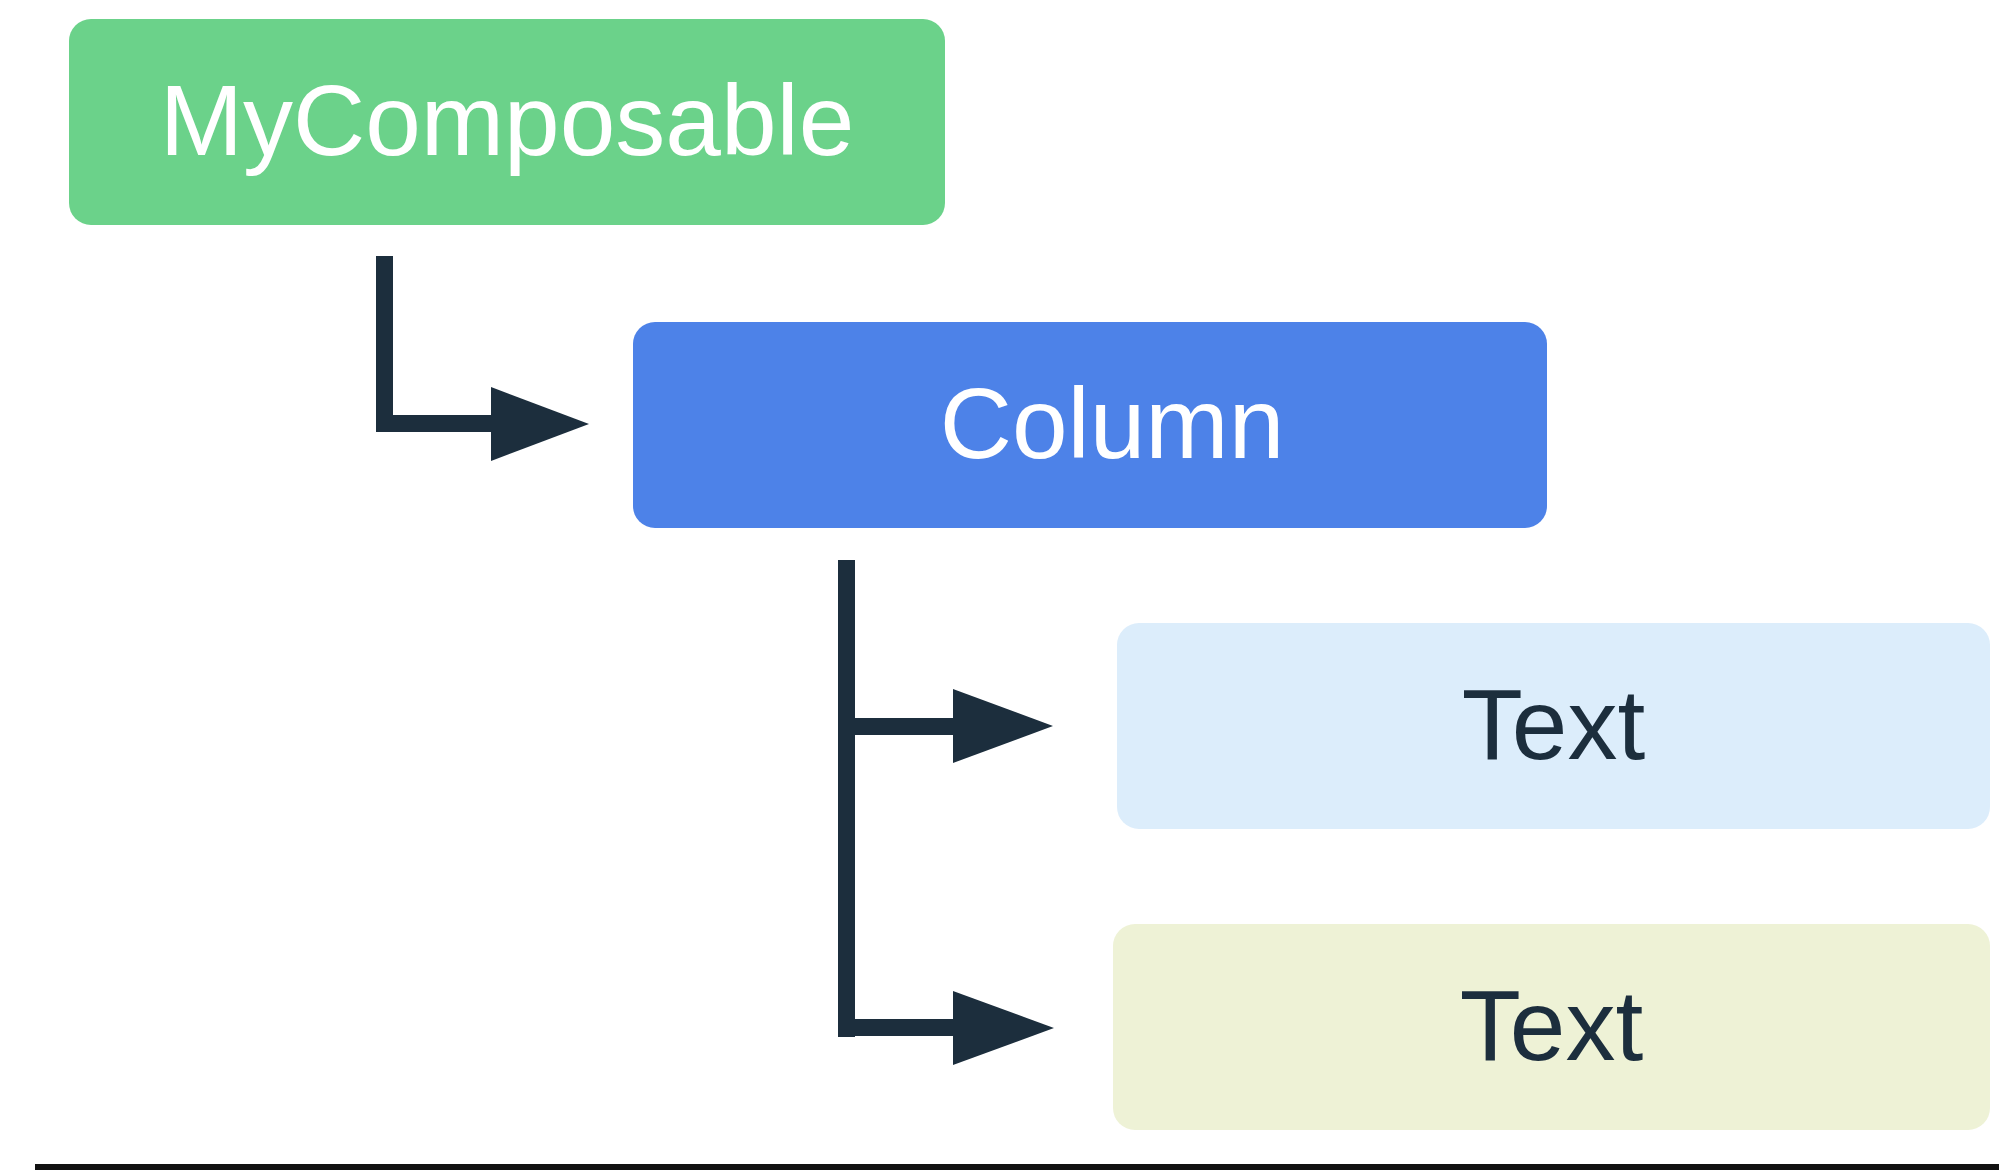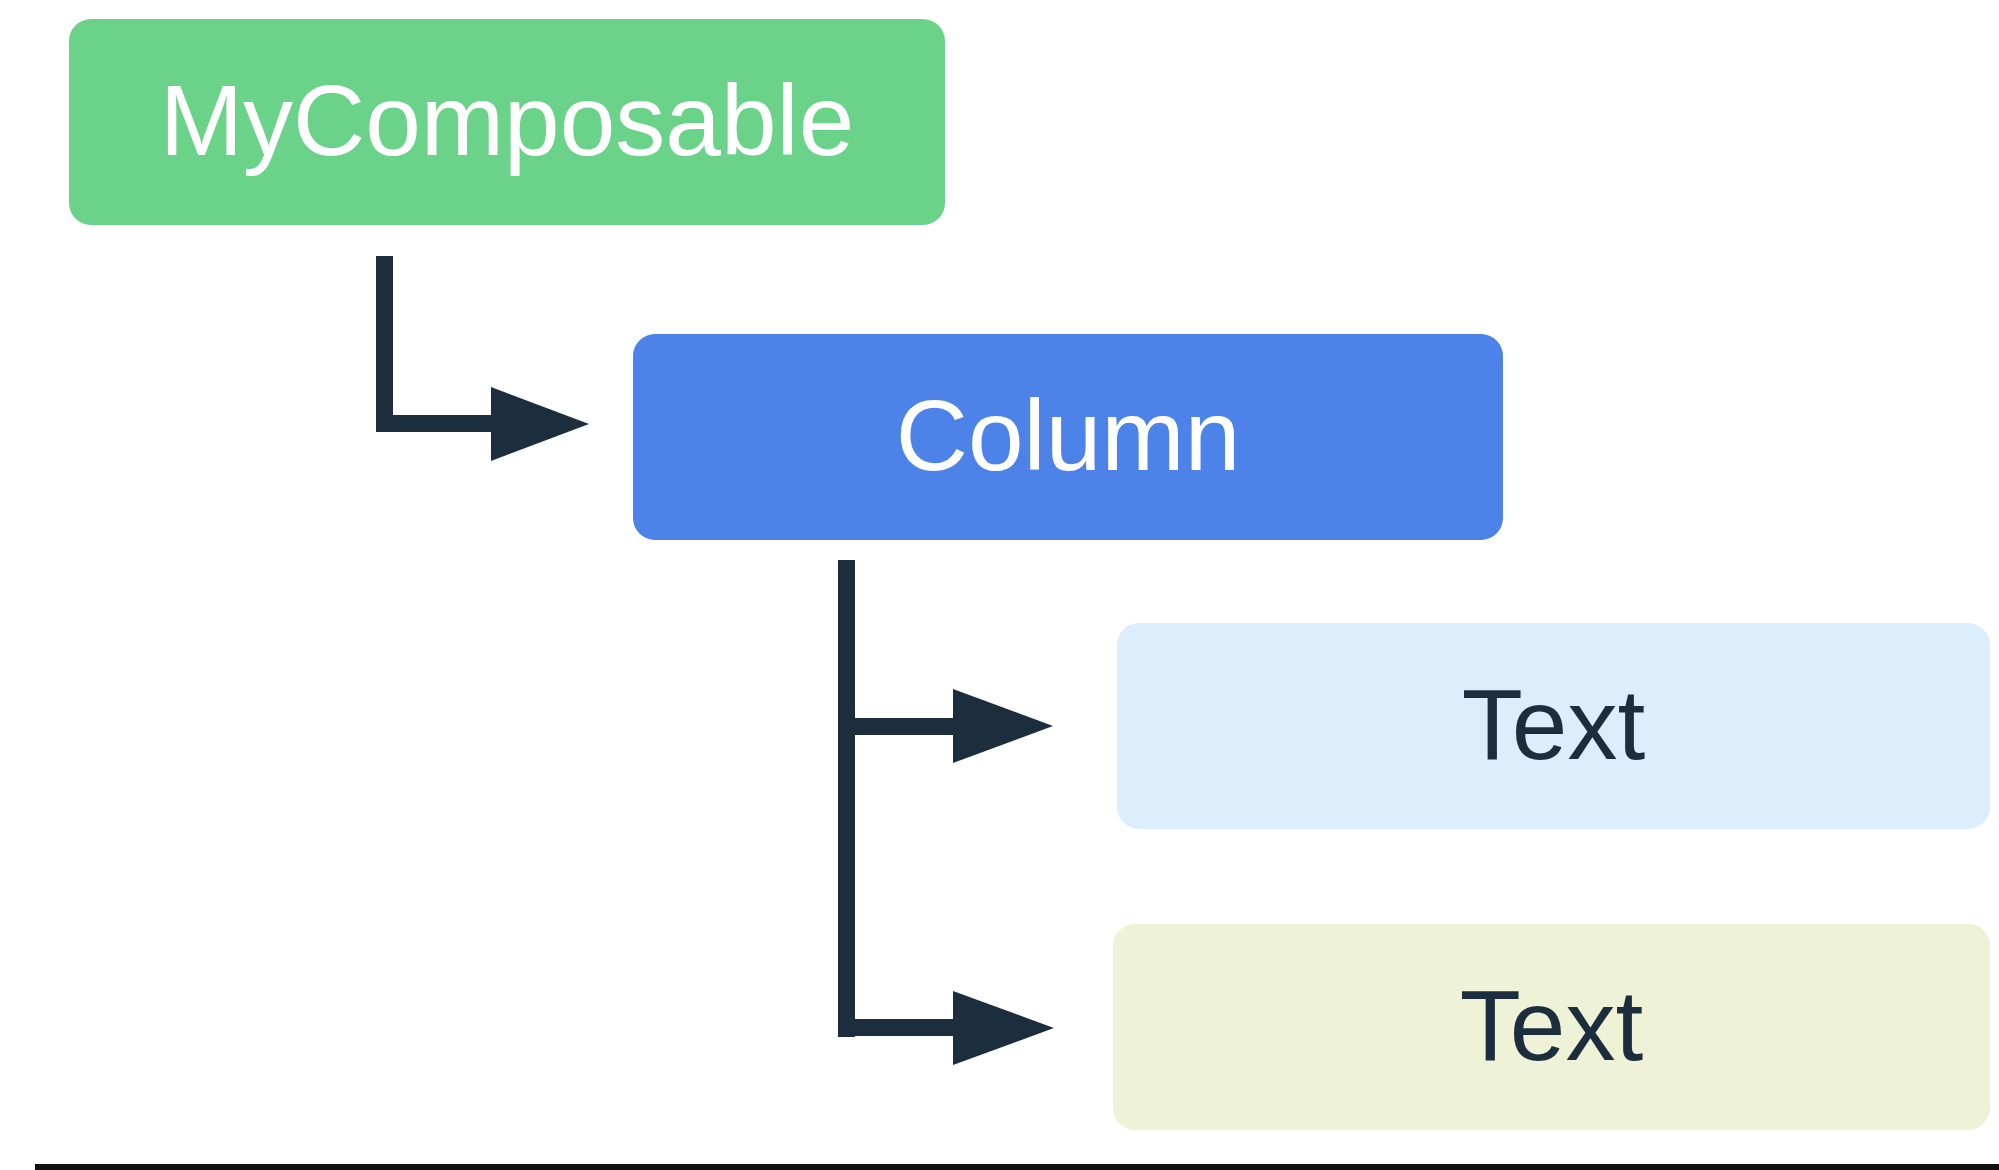--- a/index.html
+++ b/index.html
@@ -21,21 +21,21 @@
     align-items:center;
     justify-content:center;
     font-size:100px;
     font-weight:400;
     line-height:1;
   }
   .node .label{
     transform:translateY(-2px);
   }
   #node-mycomposable{left:34px;  top:19px;  width:876px; height:206px;}
-  #node-column      {left:598px; top:334px; width:870px; height:206px;}
+  #node-column      {left:598px; top:322px; width:870px; height:206px;padding-left:44px;}
   #node-text-1      {left:1082px;top:623px; width:873px; height:206px;}
   #node-text-2      {left:1078px;top:924px; width:877px; height:206px;}
 
   .bar{position:absolute;}
   
   #c1-v {left:341px;top:256px;width:17px; height:176px;}
   #c1-h {left:341px;top:415px;width:117px;height:17px;}
   #c1-a {left:456px;top:387px;width:98px; height:74px;}
   
   #c2-v {left:803px;top:560px;width:17px; height:477px;}

